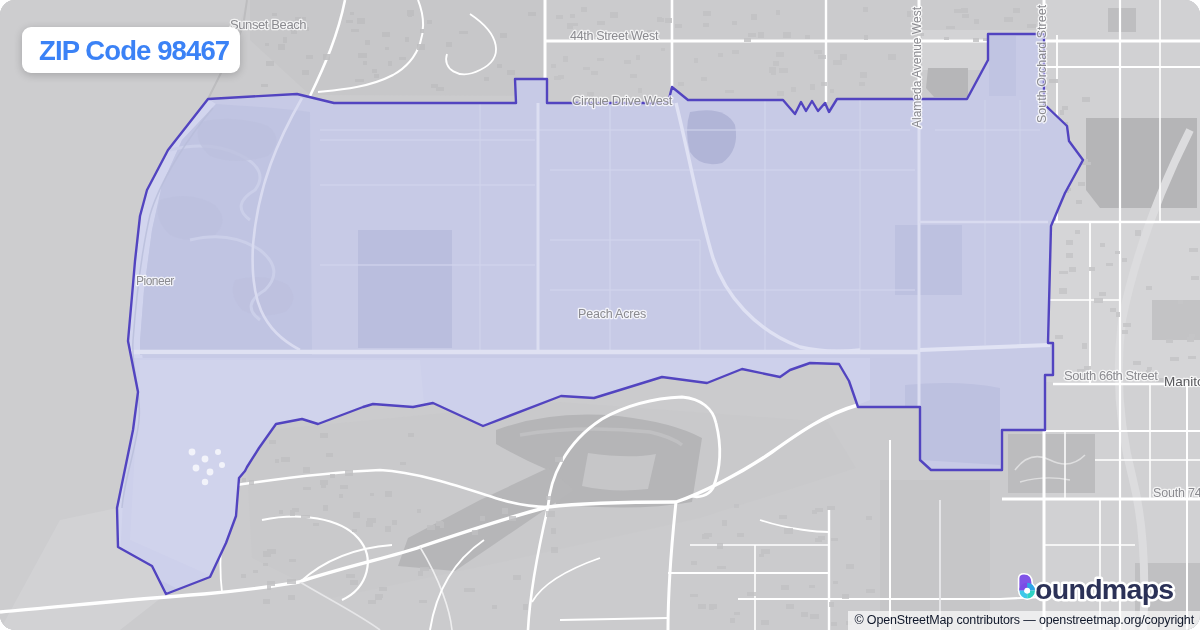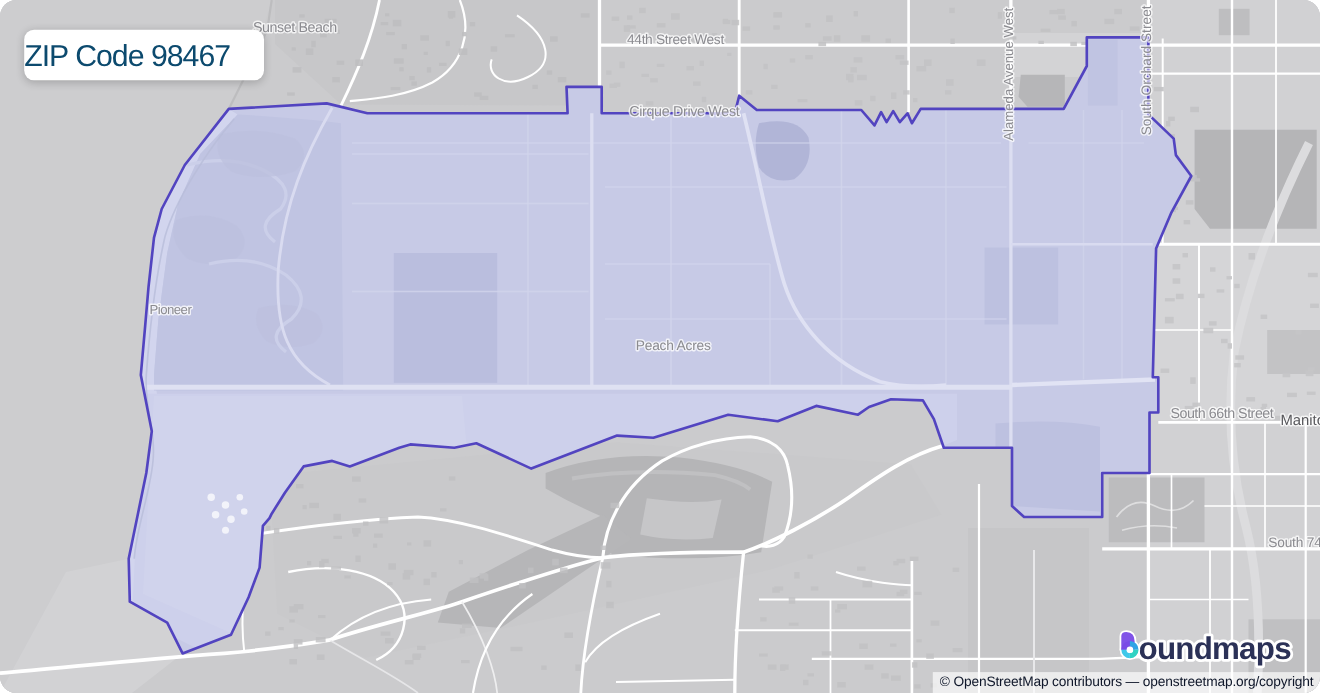--- a/index.html
+++ b/index.html
@@ -1,19 +1,19 @@
 <!DOCTYPE html>
 <html><head>
 <meta charset="utf-8">
 <style>
   html,body{margin:0;padding:0;}
   body{width:1200px;height:630px;overflow:hidden;font-family:"Liberation Sans",sans-serif;}
   .map{position:relative;width:1200px;height:630px;background:#cbcbcd;overflow:hidden;border-radius:15px;}
   .card{position:absolute;left:22px;top:27px;width:218px;height:46px;background:#ffffff;border-radius:9px;box-shadow:0 2px 8px rgba(0,0,0,0.20);}
-  .card span{display:block;line-height:47px;font-size:27.5px;font-weight:400;color:#0c4a6e;letter-spacing:-0.9px;}
+  .card span{display:block;padding-left:17px;line-height:47px;font-size:27.5px;font-weight:700;color:#3b82f6;letter-spacing:-0.9px;}
   .attrib{position:absolute;right:0;bottom:0;width:352px;height:19px;background:rgba(255,255,255,0.66);font-size:12.5px;color:#0f172a;text-align:right;line-height:19px;padding-right:6px;box-sizing:border-box;letter-spacing:-0.15px;white-space:nowrap;}
 </style>
 </head>
 <body>
 
 <div class="map">
 <svg width="1200" height="630" viewBox="0 0 1200 630" style="position:absolute;left:0;top:0;">
 <defs>
   <clipPath id="zipclip">
     <path d="M208,99 L297,94 L334,103 L516,103 L515,79 L547,79 L547,103 L668,103 L672,87 L688,100 L783,100 L795,114 L801,102 L806,111 L812,101 L818,111 L825,103 L829,112 L837,99 L967,99 L988,60 L988,34 L1044,34 L1044,104 L1067,126 L1069,141 L1083,160 L1065,193 L1051,226 L1048,343 L1053,343 L1053,375 L1045,375 L1045,430 L1002,430 L1002,470 L931,470 L920,460 L920,407 L858,407 L849,381 L839,364 L810,363 L790,370 L780,377 L742,369 L707,383 L662,377 L594,398 L561,396 L483,426 L433,403 L413,407 L373,404 L363,407 L318,424 L302,419 L276,424 L259,448 L247,467 L245,471 L239,478 L236,516 L226,543 L210,577 L166,594 L152,566 L118,547 L117,508 L133,430 L138,392 L128,341 L132,296 L135,261 L140,216 L147,190 L168,150 Z"></path>

